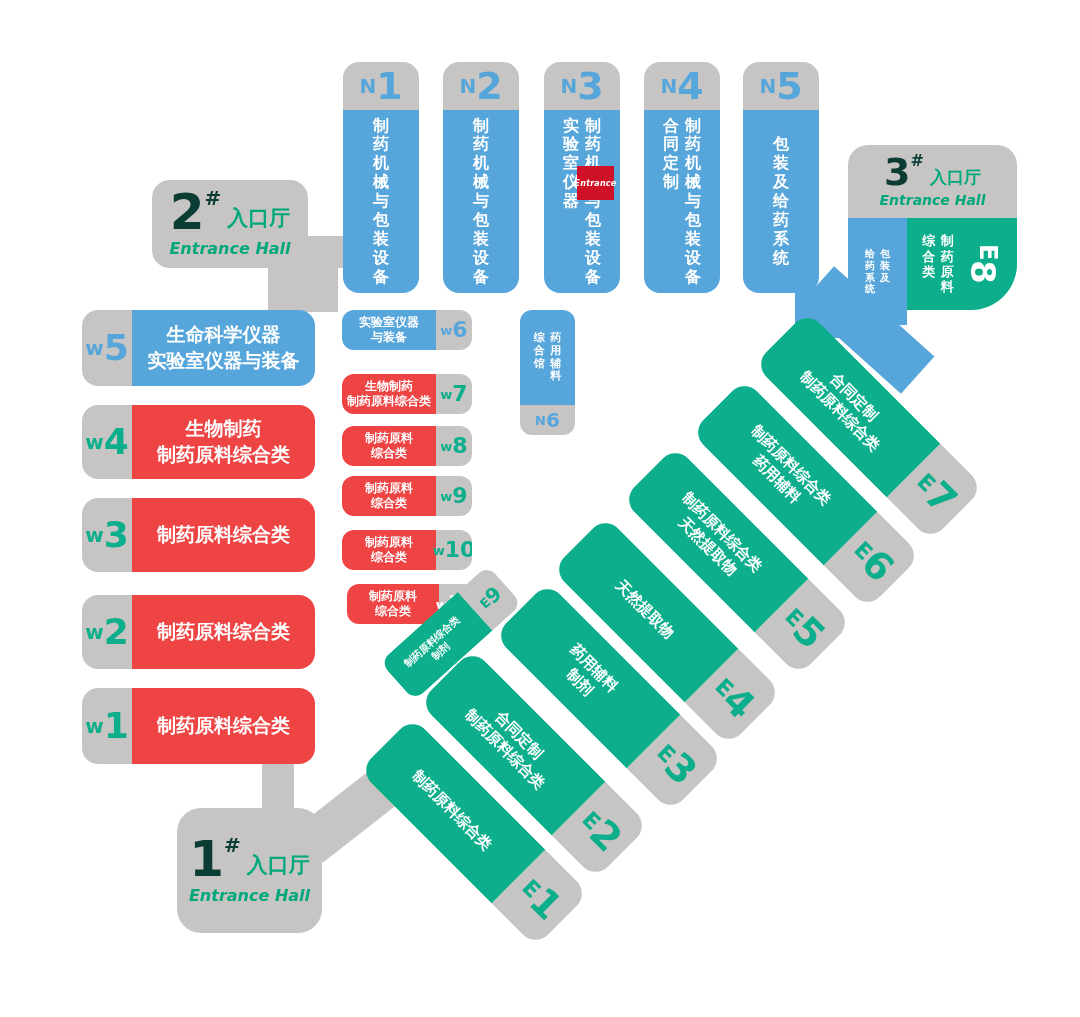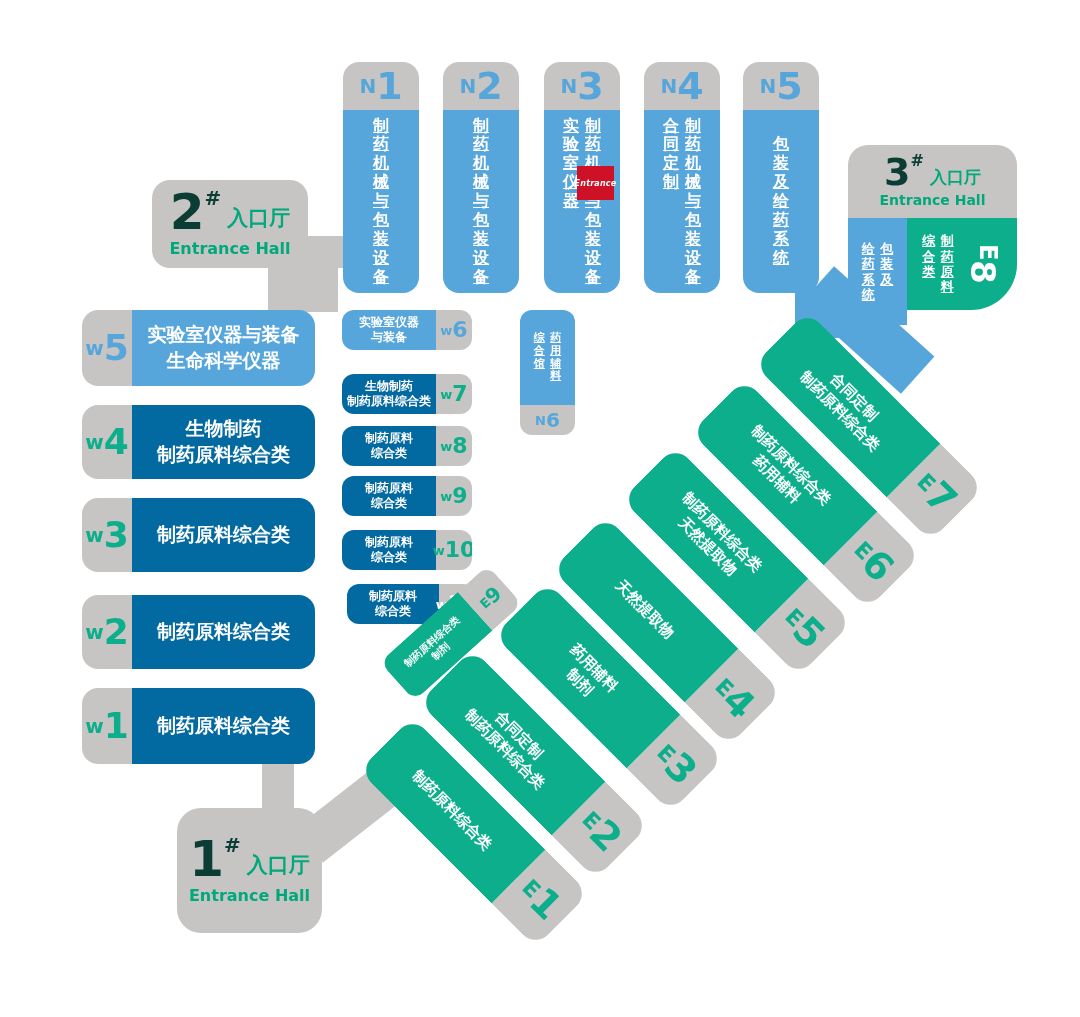--- a/index.html
+++ b/index.html
@@ -13,21 +13,21 @@
   
   .bar-n{position:absolute;top:62px;width:76px;height:231px;border-radius:16px;overflow:hidden;
          display:flex;flex-direction:column;z-index:2;}
   .nhd{height:48px;background:#c7c5c3;display:flex;align-items:center;justify-content:center;flex:none;}
   .nbd{flex:1;background:#57a6db;display:flex;align-items:center;justify-content:center;}
   .lp{line-height:1;}
   .ln{line-height:1;}
   .nhd .lp{font-size:20px;color:#57a6db;}
   .nhd .ln{font-size:38px;color:#57a6db;}
   .vcols{display:flex;flex-direction:row-reverse;gap:4px;justify-content:center;}
-  .vcol{width:1.12em;word-break:break-all;text-align:center;line-height:1.18;color:#fff;font-size:16px;text-decoration:underline;}
+  .vcol{width:1.12em;word-break:break-all;text-align:center;line-height:1.18;color:#fff;font-size:16px;}
 
   
   .bar-w{position:absolute;left:82px;width:233px;border-radius:16px;overflow:hidden;display:flex;z-index:2;}
   .wtab{width:50px;background:#c7c5c3;display:flex;align-items:center;justify-content:center;flex:none;}
   .wtab .lp{font-size:20px;}
   .wtab .ln{font-size:36px;}
   .wbd{flex:1;display:flex;flex-direction:column;justify-content:center;text-align:center;
        color:#fff;font-size:19px;line-height:1.35;}
 
   
@@ -61,43 +61,43 @@
         background:#0cae8b;color:#fff;font-size:10px;line-height:1.3;}
   .e9cap{width:40px;background:#c7c5c3;display:flex;align-items:center;justify-content:center;flex:none;}
   .e9cap .lp{font-size:13px;color:#0cae8b;}
   .e9cap .ln{font-size:20px;color:#0cae8b;}
 
   
   .e8hdr{position:absolute;left:848px;top:145px;width:169px;height:73px;background:#c7c5c3;
          border-radius:20px 20px 0 0;z-index:2;display:flex;flex-direction:column;align-items:center;justify-content:center;}
   .e8blue{position:absolute;left:848px;top:218px;width:59px;height:107px;background:#57a6db;z-index:2;
           display:flex;align-items:center;justify-content:center;}
-  .e8blue .vcol{font-size:13px;}
+  .e8blue .vcol{font-size:10px;}
   .e8green{position:absolute;left:907px;top:218px;width:110px;height:92px;background:#0cae8b;
            border-radius:0 0 46px 0;z-index:2;display:flex;align-items:center;justify-content:center;gap:8px;}
   .e8green .vcol{font-size:13px;}
   .e8label{color:#fff;font-size:34px;line-height:1;transform:rotate(90deg);display:flex;}
   .e8label .lp{font-size:24px;}
 
   
   .ent{position:absolute;background:#c7c5c3;z-index:2;display:flex;flex-direction:column;
        align-items:center;justify-content:center;}
   .ent-row{display:flex;align-items:flex-start;}
   .ent-num{font-size:50px;line-height:0.9;color:#0b3d35;}
   .ent-hash{font-size:20px;line-height:1;color:#0b3d35;margin-top:-2px;}
   .ent-cn{font-size:21px;color:#00a87c;margin:18px 0 0 6px;line-height:1;}
-  .ent-en{font-size:16px;color:#00a87c;margin-top:4px;}
+  .ent-en{font-size:16px;color:#00a87c;margin-top:4px;font-style:italic;}
   .e8hdr .ent-num{font-size:38px;}
   .e8hdr .ent-hash{font-size:16px;}
   .e8hdr .ent-cn{font-size:17px;margin-top:14px;}
   .e8hdr .ent-en{font-size:14px;margin-top:2px;}
 
   
   .bg-blue{background:#57a6db;}
-  .bg-green{background:#0369a1;justify-content:center;}
+  .bg-green{background:#ef4444;justify-content:center;}
   .c-blue{color:#57a6db;}
   .c-green{color:#0cae8b;}
   .c-white{color:#ffffff;}
 
   
   .tofflon{position:absolute;left:577px;top:166px;width:37px;height:34px;background:#ce1126;z-index:5;
            display:flex;align-items:center;justify-content:center;color:#fff;font-size:8px;
            font-style:italic;letter-spacing:0.2px;}
 </style>
 </head>
@@ -173,22 +173,22 @@
   <div class="tofflon">
       <span>Entrance</span>
     </div>
 
   <div class="bar-w" style="top:310px;height:76px;">
     <div class="wtab">
         <span class="lp c-blue">w</span>
         <span class="ln c-blue">5</span>
       </div>
     <div class="wbd bg-blue">
+        <span>生命科学仪器</span>
         <span>实验室仪器与装备</span>
-        <span>生命科学仪器</span>
       </div>
   </div>
   <div class="bar-w" style="top:405px;height:74px;">
     <div class="wtab">
         <span class="lp c-green">w</span>
         <span class="ln c-green">4</span>
       </div>
     <div class="wbd bg-green">
         <span>生物制药</span>
         <span>制药原料综合类</span>

